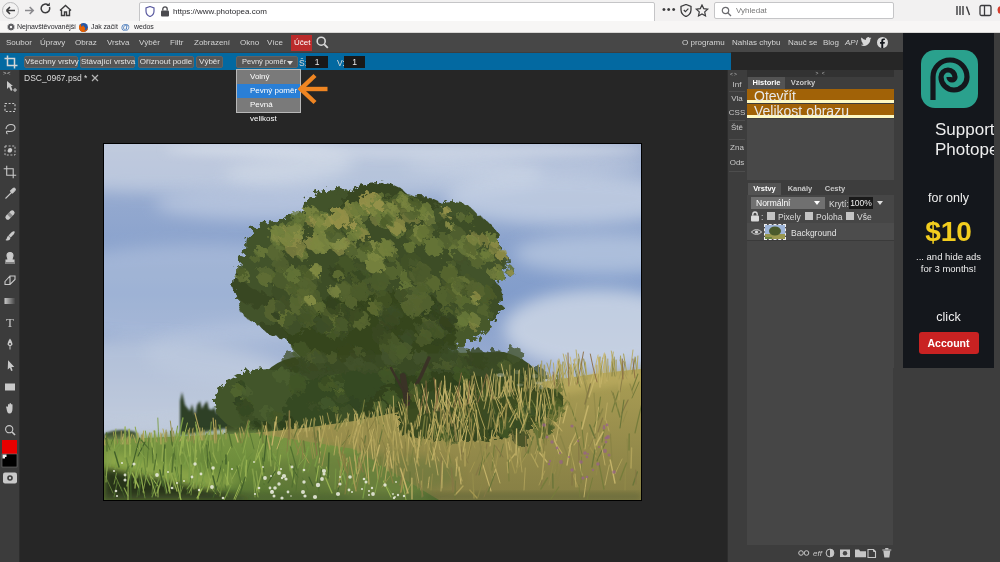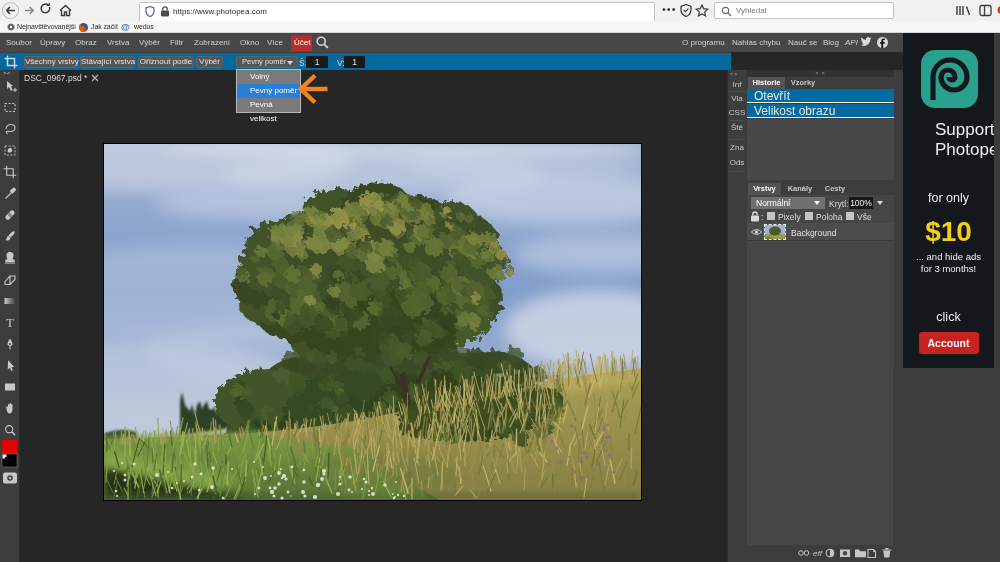--- a/index.html
+++ b/index.html
@@ -23,21 +23,21 @@
 
 #workspace{left:20px;top:70px;width:707px;height:492px;background:#262626;}
 #phframe{position:absolute;left:83px;top:73px;width:539px;height:358px;background:#000;}
 
 #ddmenu{left:236px;top:69px;width:65px;background:#7a7a7a;border:1px solid #b8b8b8;z-index:50;}
 .ddi{height:14px;line-height:14px;font-size:8px;color:#fff;padding-left:13px;}
 
 #dock{left:727px;top:70px;width:176px;height:492px;background:#3d3d3d;border-left:1px solid #2d2d2d;}
 .ptab{position:absolute;font-weight:bold;font-size:7.5px;color:#c9c9c9;height:12px;line-height:12px;text-align:center;}
 .ptab.act{background:#535353;color:#fff;}
-.prow{position:absolute;left:19px;width:147px;background:#0369a1;border-bottom:1px solid #fef9c3;font-size:12px;color:#e8e8e8;padding-left:7px;}
+.prow{position:absolute;left:19px;width:147px;background:#a16207;border-bottom:3px solid #fef9c3;font-size:14px;color:#e8e8e8;padding-left:7px;}
 .sideL{position:absolute;left:0;width:18px;text-align:center;font-size:8px;color:#c9c9c9;}
 
 #ad{left:903px;top:33px;width:91px;height:335px;background:#14171c;color:#eee;text-align:center;}
 #ad .s1{font-size:17px;line-height:20px;margin-top:19px;padding-left:32px;}
 #ad .s2{font-size:12.5px;margin-top:31px;}
 #ad .s3{font-size:28px;font-weight:bold;color:#f2cd1e;margin-top:11px;}
 #ad .s4{font-size:9.5px;line-height:11.5px;margin-top:3px;}
 #ad .s5{font-size:12.5px;margin-top:36px;}
 #acct{display:inline-block;margin-top:8px;background:#c92222;border-radius:3px;color:#fff;font-size:10.5px;font-weight:bold;padding:5px 9px;}
 #rightstrip{left:994px;top:33px;width:6px;height:529px;background:#3d3d3d;}

